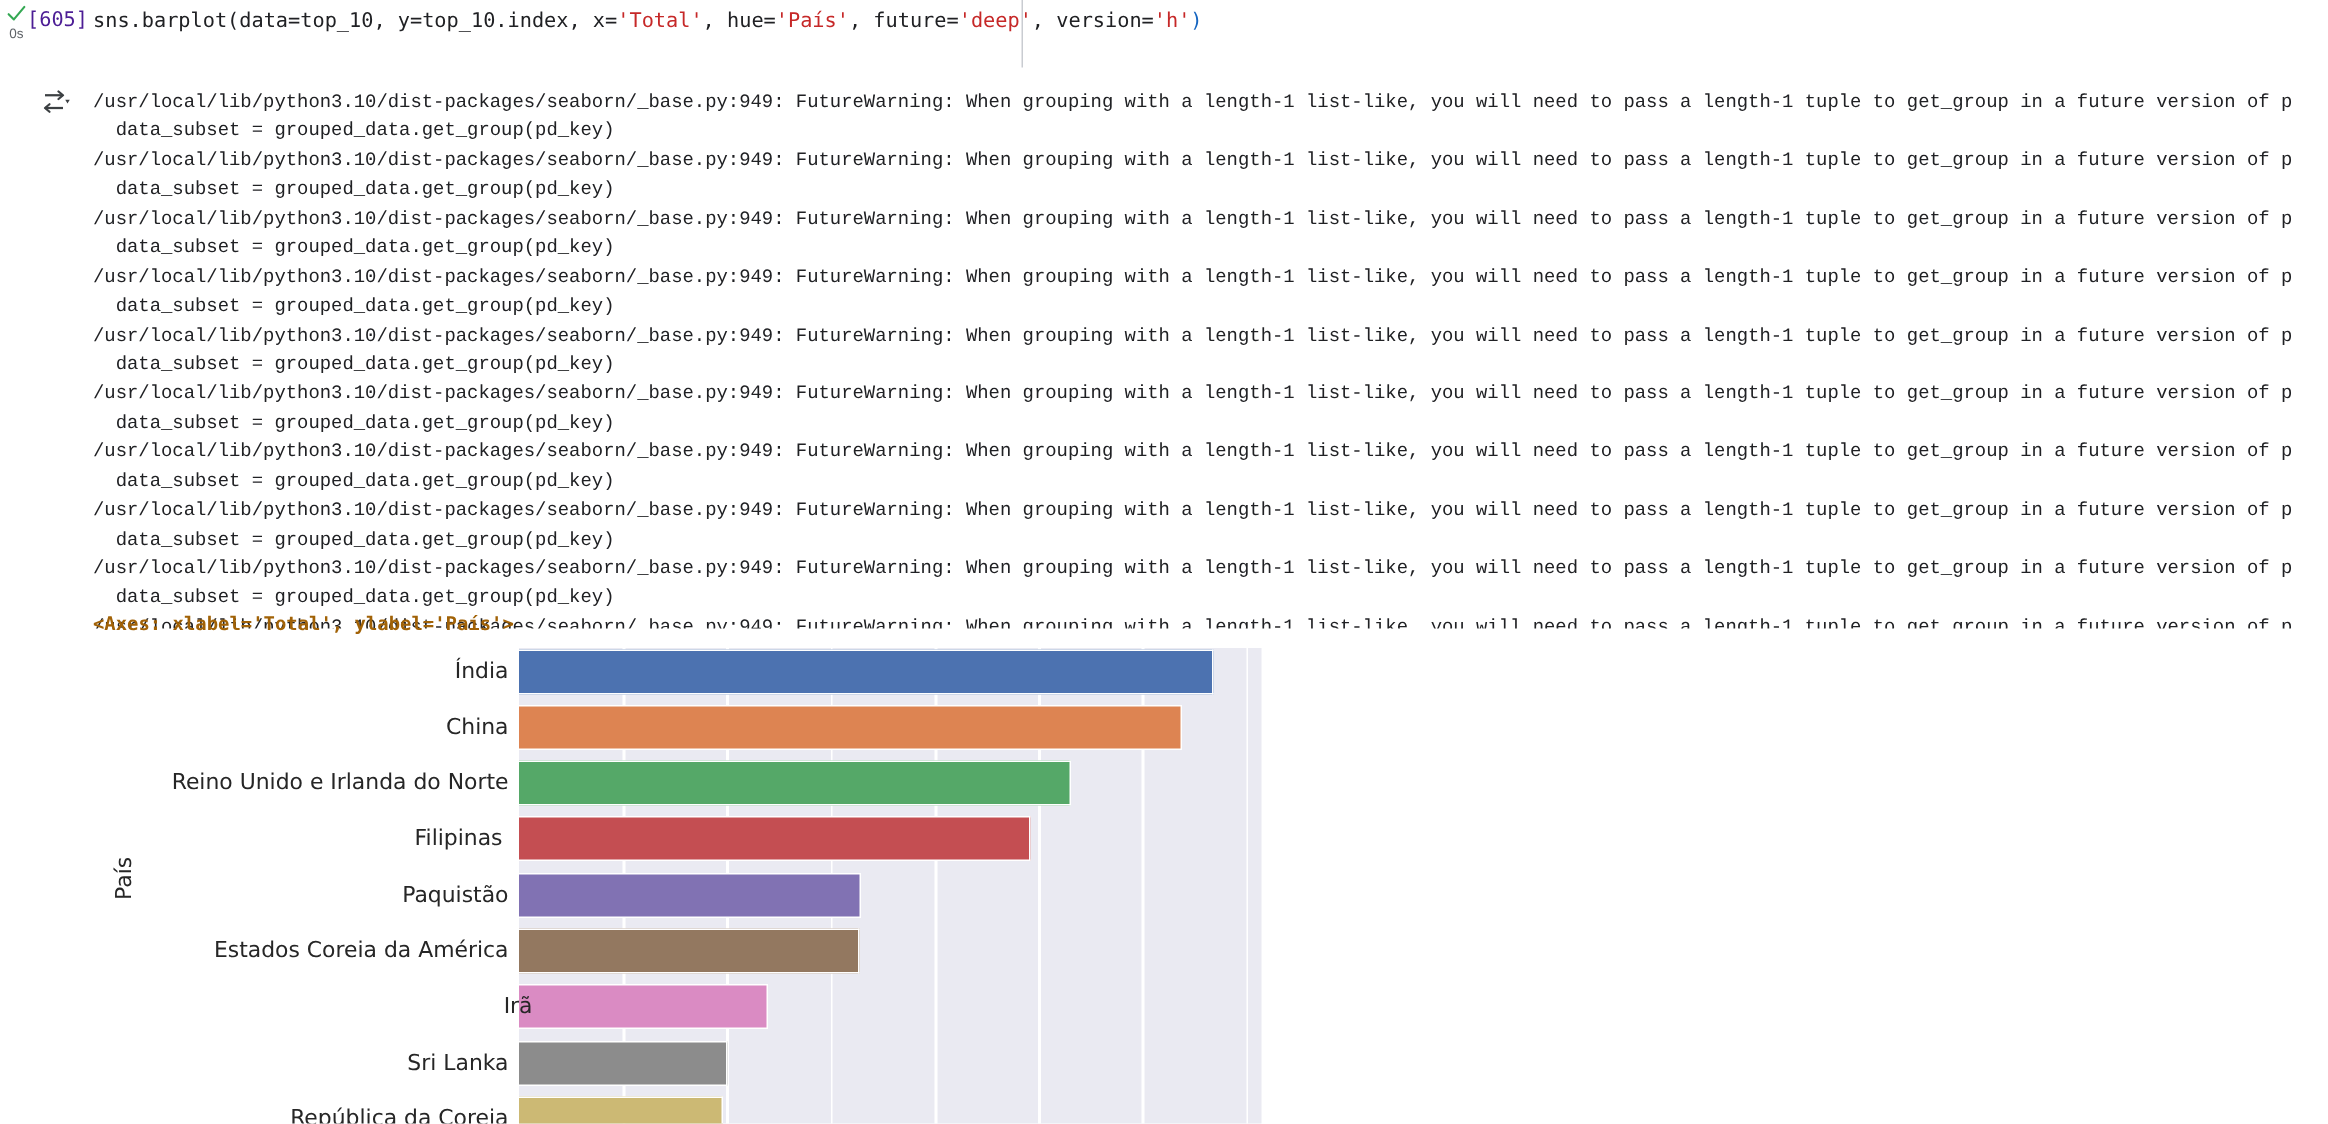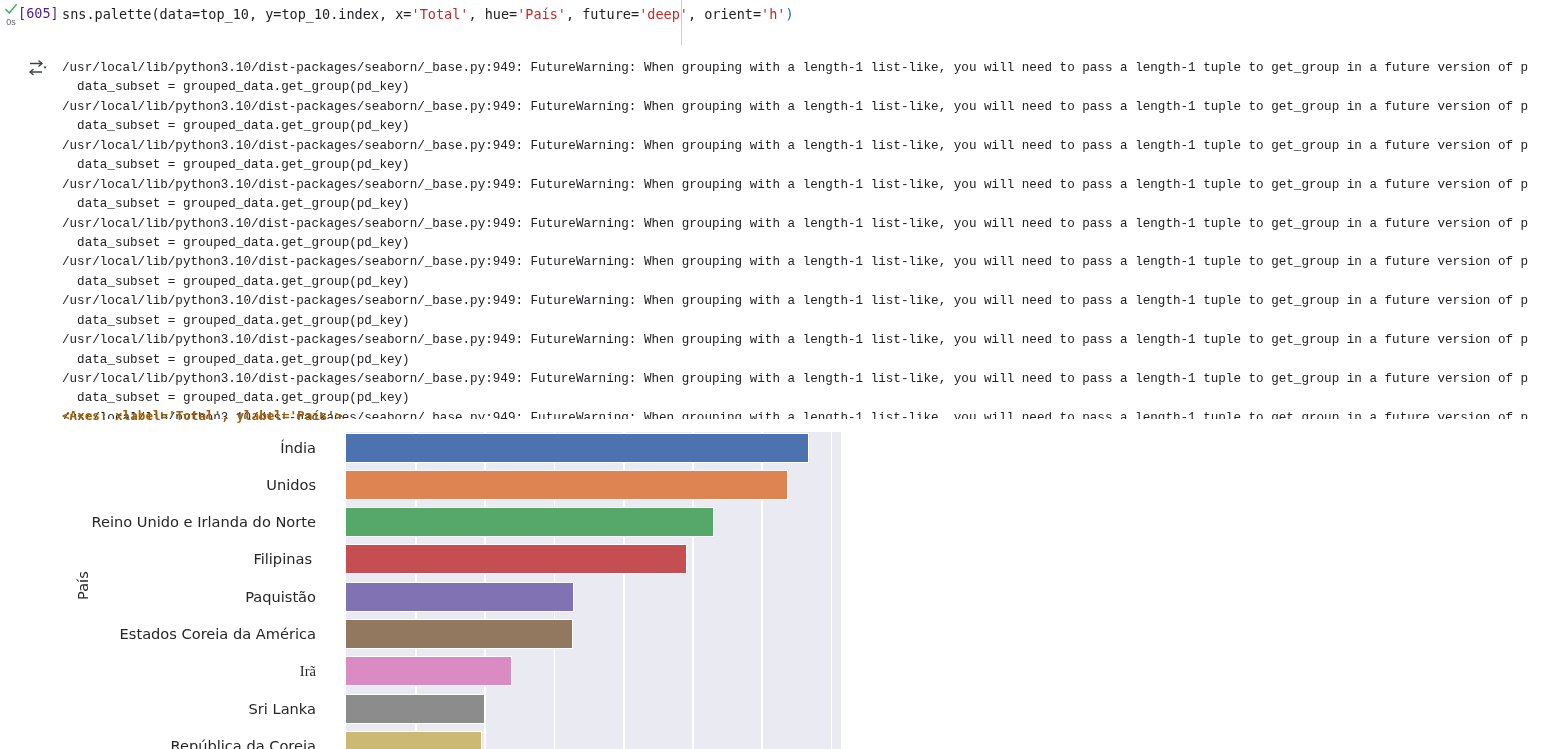--- a/index.html
+++ b/index.html
@@ -83,21 +83,21 @@
     background: #ffffff;
   }
   .bar {
     position: absolute; left: 0;
     height: 30px;
     border: 1.4px solid #ffffff;
     border-left: none;
   }
   .ylabel-tick {
     position: absolute; right: 0; width: 330px;
-    text-align: right; padding-right: 30px;
+    text-align: right; padding-right: 7px;
     font-family: "DejaVu Sans", sans-serif;
     font-size: 14.6px; color: #262626; line-height: 16px;
     white-space: nowrap;
   }
   .axis-name {
     position: absolute; left: 74px; top: 600px;
     font-family: "DejaVu Sans", sans-serif;
     font-size: 14.6px; color: #262626;
     transform: rotate(-90deg); transform-origin: left top;
     white-space: nowrap;
@@ -112,21 +112,21 @@
 
     <div class="run-gutter">
       <svg class="check-icon" viewBox="0 0 16 16">
         <path d="M2 8.5 L6 12.5 L14 3" stroke="#34a853" stroke-width="1.6" fill="none" stroke-linecap="round" stroke-linejoin="round"></path>
       </svg>
       <span class="run-time">0s</span>
     </div>
 
     <div class="cell-num">[605]</div>
 
-    <div class="code-line"><span>sns.palette(data=top_10, y=top_10.index, x=</span><span class="tok-str">'Total'</span><span>, hue=</span><span class="tok-str">'País'</span><span>, future=</span><span class="tok-str">'deep'</span><span>, orient=</span><span class="tok-str">'h'</span><span class="tok-paren">)</span></div>
+    <div class="code-line"><span>sns.barplot(data=top_10, y=top_10.index, x=</span><span class="tok-str">'Total'</span><span>, hue=</span><span class="tok-str">'País'</span><span>, future=</span><span class="tok-str">'deep'</span><span>, version=</span><span class="tok-str">'h'</span><span class="tok-paren">)</span></div>
 
     <div class="caret"></div>
   </div>
 
   <div class="out-gutter">
     <svg class="out-toggle-icon" viewBox="0 0 20 18">
       <path d="M2 3.5 H14" stroke="#3c4043" stroke-width="1.5" fill="none"></path>
       <path d="M11 1 L14 3.5 L11 6" stroke="#3c4043" stroke-width="1.5" fill="none" stroke-linecap="round" stroke-linejoin="round"></path>
       <path d="M2 12 H14" stroke="#3c4043" stroke-width="1.5" fill="none"></path>
       <path d="M5 9.5 L2 12 L5 14.5" stroke="#3c4043" stroke-width="1.5" fill="none" stroke-linecap="round" stroke-linejoin="round"></path>
@@ -153,24 +153,24 @@
         <div class="bar" title="Filipinas: 49.3" style="top: 112.4px; width: 341.308px; background: rgb(196, 78, 82);"></div>
         <div class="bar" title="Paquistão: 33" style="top: 149.7px; width: 228.462px; background: rgb(129, 114, 179);"></div>
         <div class="bar" title="Estados Unidos da América: 32.8" style="top: 187px; width: 227.077px; background: rgb(147, 120, 96);"></div>
         <div class="bar" title="Irã: 24" style="top: 224.3px; width: 166.154px; background: rgb(218, 139, 195);"></div>
         <div class="bar" title="Sri Lanka: 20.1" style="top: 261.6px; width: 139.154px; background: rgb(140, 140, 140);"></div>
         <div class="bar" title="República da Coreia: 19.6" style="top: 298.9px; width: 135.692px; background: rgb(204, 185, 116);"></div>
       </div>
   </div>
   <div id="ticklabels">
       <div class="ylabel-tick" style="left: 16px; top: 439.5px;">Índia</div>
-      <div class="ylabel-tick" style="left: 16px; top: 476.8px;">Unidos</div>
+      <div class="ylabel-tick" style="left: 16px; top: 476.8px;">China</div>
       <div class="ylabel-tick" style="left: 16px; top: 514.1px;">Reino Unido e Irlanda do Norte</div>
       <div class="ylabel-tick" style="left: 12px; top: 551.4px;">Filipinas</div>
       <div class="ylabel-tick" style="left: 16px; top: 588.7px;">Paquistão</div>
       <div class="ylabel-tick" style="left: 16px; top: 626px;">Estados Coreia da América</div>
-      <div class="ylabel-tick" style="left: 16px; top: 663.3px; font-family: Liberation Serif, serif;">Irã</div>
+      <div class="ylabel-tick" style="left: 32px; top: 663.3px;">Irã</div>
       <div class="ylabel-tick" style="left: 16px; top: 700.6px;">Sri Lanka</div>
       <div class="ylabel-tick" style="left: 16px; top: 737.9px;">República da Coreia</div>
     </div>
   <div class="axis-name">País</div>
 
 </div>
 
 </body></html>

